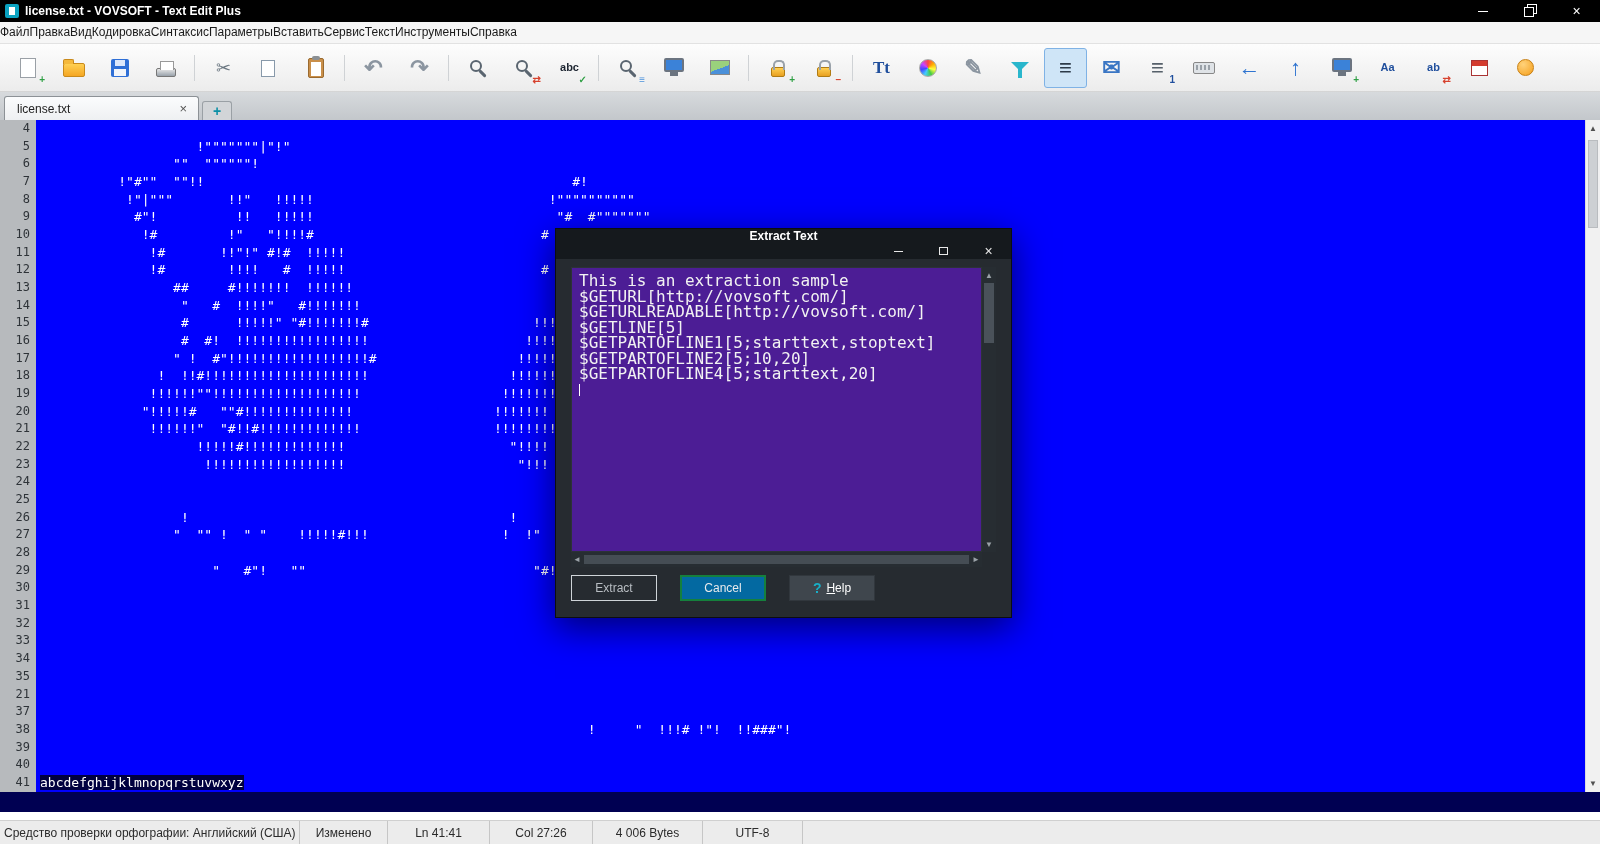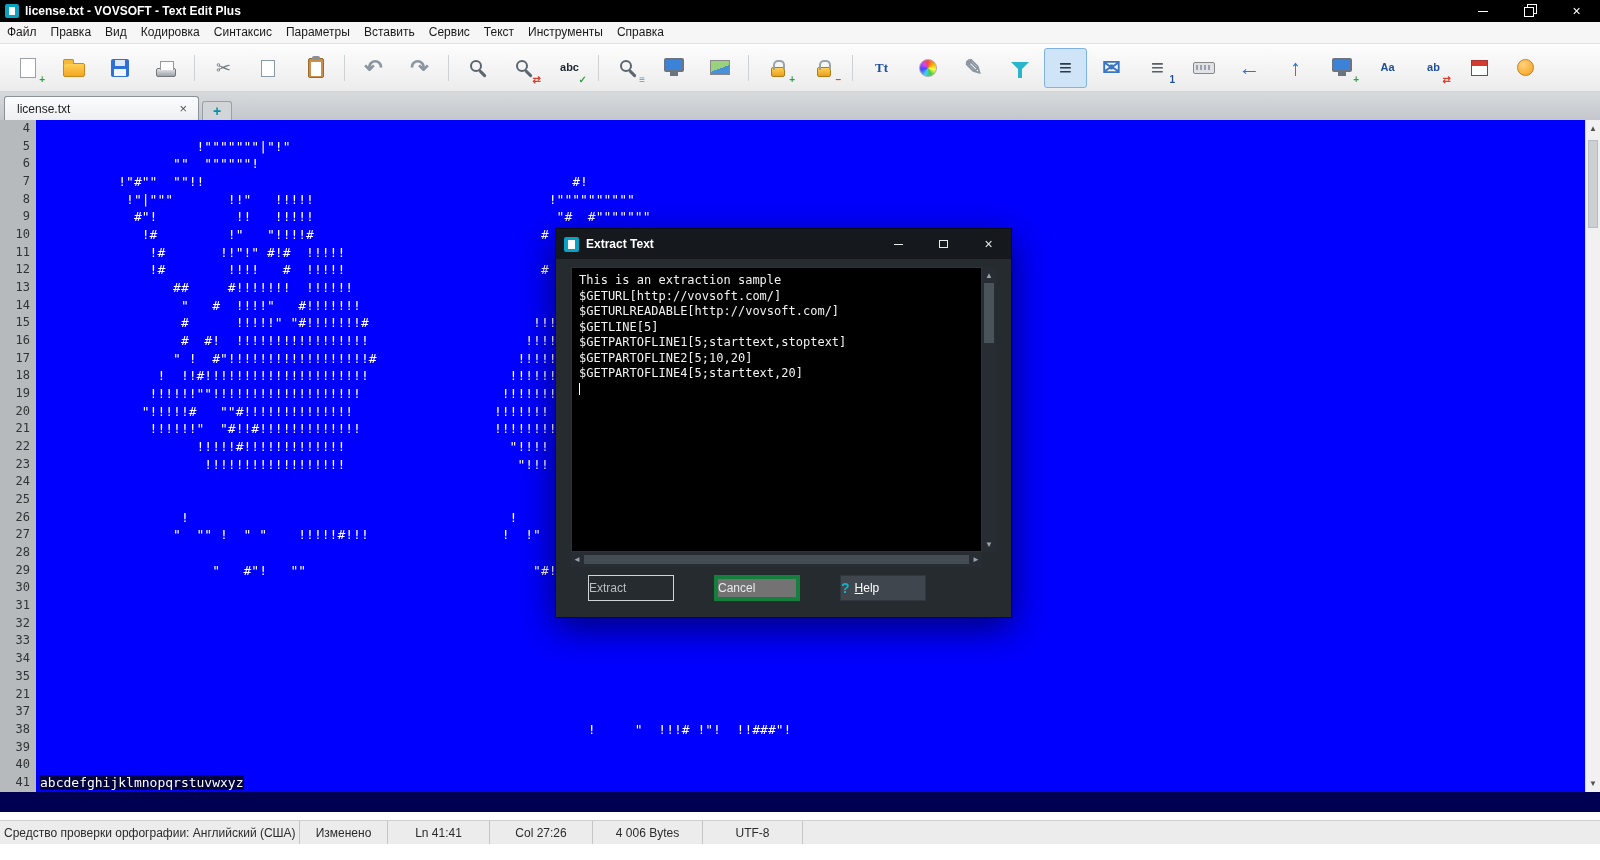--- a/index.html
+++ b/index.html
@@ -15,31 +15,31 @@
   .title-text { font-size:12px; font-weight:bold; }
   .win-controls { margin-left:auto; display:flex; height:100%; }
   .wc { width:47px; height:100%; display:flex; align-items:center; justify-content:center; font-size:14px; color:#fff; }
   .wc-min { width:10px; height:1px; background:#fff; display:block; }
   .wc-restore { position:relative; width:9px; height:9px; display:block; }
   .wc-restore::before { content:""; position:absolute; top:-3px; left:2px; width:8px; height:8px; border:1px solid #fff; }
   .wc-restore::after { content:""; position:absolute; top:0; left:-1px; width:8px; height:8px; border:1px solid #fff; background:#000; }
 
   
   .menubar { height:22px; background:#f6f6f6; border-bottom:1px solid #e2e2e2; display:flex; align-items:center; font-size:12px; color:#1a1a1a; flex:0 0 auto; }
-  .menu-item { padding:0 7px; line-height:21px; height:100%; cursor:default; }
+  .menu-item { padding:0 0; line-height:21px; height:100%; cursor:default; }
 
   
   .toolbar { height:48px; background:linear-gradient(#fdfdfd,#ececec); border-bottom:1px solid #d5d5d5; display:flex; align-items:center; padding:0 6px; gap:3px; flex:0 0 auto; }
   .tb-btn { width:43px; height:40px; display:flex; align-items:center; justify-content:center; position:relative; border:1px solid transparent; border-radius:3px; }
   .tb-btn.active { background:#cfe5f7; border-color:#7fb2e5; }
   .tb-sep { width:1px; height:26px; background:#cfd2d5; margin:0 4px; }
   .glyph { font-size:18px; line-height:1; }
   .g-big { font-size:22px; font-weight:bold; }
   .g-small { font-size:11px; font-weight:bold; }
-  .g-serif { font-family:"Liberation Serif", serif; font-size:13px; font-weight:bold; }
+  .g-serif { font-family:"Liberation Serif", serif; font-size:17px; font-weight:bold; }
   .badge { position:absolute; right:3px; bottom:2px; font-size:10px; font-weight:bold; line-height:1; text-shadow:0 0 2px #fff; }
   .shape { position:relative; display:block; }
   .sh-page { width:16px; height:20px; background:#fff; border:1px solid #9aa0a6; }
   .sh-folder { width:22px; height:14px; background:linear-gradient(#ffd053,#f5a623); border:1px solid #c98a1b; border-radius:2px; margin-top:5px; }
   .sh-folder::before { content:""; position:absolute; top:-5px; left:-1px; width:9px; height:4px; background:#f5b93c; border:1px solid #c98a1b; border-bottom:none; border-radius:2px 2px 0 0; }
   .sh-floppy { width:18px; height:18px; background:#2f6fd6; border-radius:2px; }
   .sh-floppy::before { content:""; position:absolute; top:1px; left:4px; width:10px; height:6px; background:#dce8fb; }
   .sh-floppy::after { content:""; position:absolute; bottom:1px; left:3px; width:12px; height:7px; background:#f2f5fa; }
   .sh-printer { width:20px; height:9px; background:linear-gradient(#e8e8e8,#99a2ab); border:1px solid #777; border-radius:2px; margin-top:9px; }
   .sh-printer::before { content:""; position:absolute; top:-8px; left:3px; width:12px; height:8px; background:#fff; border:1px solid #999; border-bottom:none; }
@@ -89,43 +89,43 @@
   
   .statusbar { height:24px; background:#ececec; border-top:1px solid #d0d0d0; display:flex; align-items:stretch; font-size:12px; color:#2b2b2b; flex:0 0 auto; }
   .sb { display:flex; align-items:center; justify-content:center; border-right:1px solid #c6c6c6; white-space:nowrap; }
   .sb.s1 { width:300px; justify-content:flex-start; padding-left:4px; }
   .sb.s2 { width:88px; } .sb.s3 { width:102px; } .sb.s4 { width:103px; }
   .sb.s5 { width:110px; } .sb.s6 { width:100px; }
   .bottom-fill { flex:1; background:#fff; }
 
   
   .dialog { position:absolute; left:555px; top:228px; width:457px; height:390px; background:#262b30; border:1px solid #0c0e10; box-shadow:0 10px 34px rgba(0,0,0,.55); z-index:20; }
-  .dlg-title { height:30px; background:#15191d; display:flex; align-items:center; color:#fff; }
+  .dlg-title { height:30px; background:#15191d; display:flex; align-items:center; color:#fff;flex-direction:column; }
   .dlg-ico { width:15px; height:15px; margin:0 7px 0 8px; background:#0aa2c0; border-radius:2px; position:relative; }
   .dlg-ico::after { content:""; position:absolute; inset:3px 4px; background:#fff; }
   .dlg-title-text { font-size:12px; font-weight:bold; }
   .dlg-controls { margin-left:auto; display:flex; height:100%; }
   .dwc { width:45px; height:100%; display:flex; align-items:center; justify-content:center; color:#e8e8e8; font-size:14px; }
   .dwc .bar { width:9px; height:1px; background:#e8e8e8; display:block; }
   .dwc .sq { width:9px; height:8px; border:1px solid #e8e8e8; display:block; }
   .dlg-textwrap { position:absolute; left:15px; right:15px; top:38px; height:300px; }
-  .dlg-text { position:absolute; left:0; top:0; right:14px; bottom:15px; background:#000000; color:#f2f2f2; font-family:"DejaVu Sans Mono", monospace; font-size:12px; padding:5px 7px; overflow:hidden; border:1px solid #2c3237; }
+  .dlg-text { position:absolute; left:0; top:0; right:14px; bottom:15px; background:#4c1d95; color:#f2f2f2; font-family:"DejaVu Sans Mono", monospace; font-size:16px; padding:5px 7px; overflow:hidden; border:1px solid #2c3237; }
   .dl { height:15.5px; line-height:15.5px; white-space:pre; }
   .caret { display:inline-block; width:1px; height:12px; background:#fff; vertical-align:middle; }
   .dlg-vscroll { position:absolute; right:0; top:0; width:14px; bottom:15px; background:#272d32; }
   .dlg-hscroll { position:absolute; left:0; right:14px; bottom:0; height:15px; background:#272d32; display:flex; align-items:center; justify-content:space-between; padding:0 2px; }
   .sarr { color:#9aa1a7; font-size:8px; display:flex; align-items:center; justify-content:center; }
   .dlg-vscroll .sarr { position:absolute; left:0; right:0; height:14px; }
   .dlg-vscroll .sarr.top { top:1px; } .dlg-vscroll .sarr.bottom { bottom:1px; }
   .dlg-vthumb { position:absolute; top:16px; left:2px; right:2px; height:60px; background:#4a525a; }
   .dlg-hthumb { height:9px; flex:1; margin:0 3px; background:#454d54; }
   .dlg-buttons { position:absolute; left:15px; bottom:16px; display:flex; gap:23px; }
-  .dbtn { height:26px; width:86px; font-size:12px; font-family:"Liberation Sans", sans-serif; display:flex; align-items:center; gap:5px; cursor:default;margin-left:17px; }
+  .dbtn { height:26px; width:86px; font-size:12px; font-family:"Liberation Sans", sans-serif; display:flex; align-items:center; justify-content:center; gap:5px; cursor:default; }
   .dbtn-extract { background:#262b30; border:1px solid #cfd4d8; color:#b9bec3; }
-  .dbtn-cancel { background:#737373; border:4px solid #15803d; color:#e8eaec; }
+  .dbtn-cancel { background:#0369a1; border:2px solid #15803d; color:#e8eaec; }
   .dbtn-help { background:#3f464d; border:1px solid #31373d; color:#fff; }
   .help-q { color:#18b0c8; font-weight:bold; font-size:14px; }
 </style>
 </head>
 <body>
 
 <div class="screen">
   <div class="window">
 
     <div class="titlebar">

